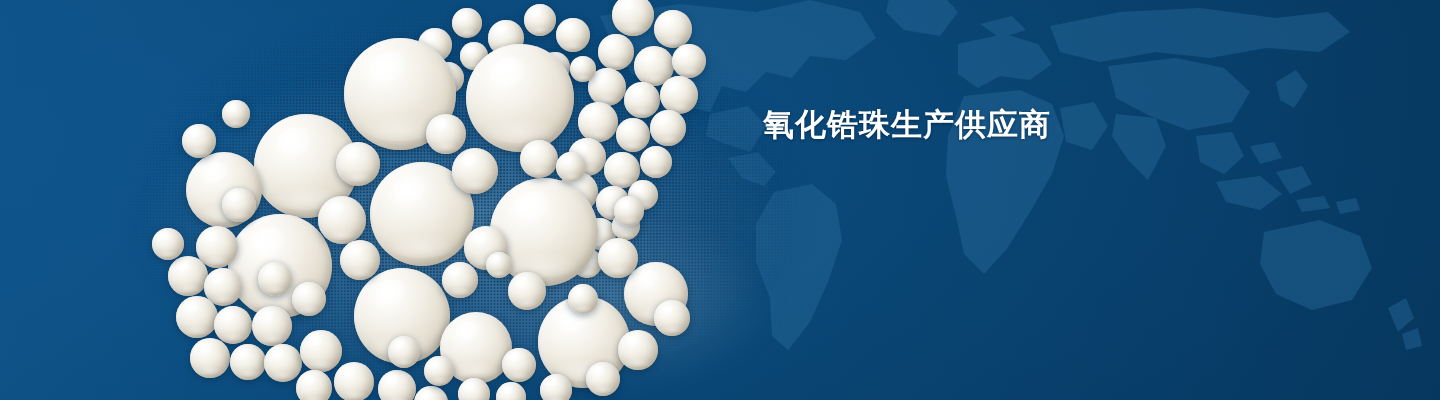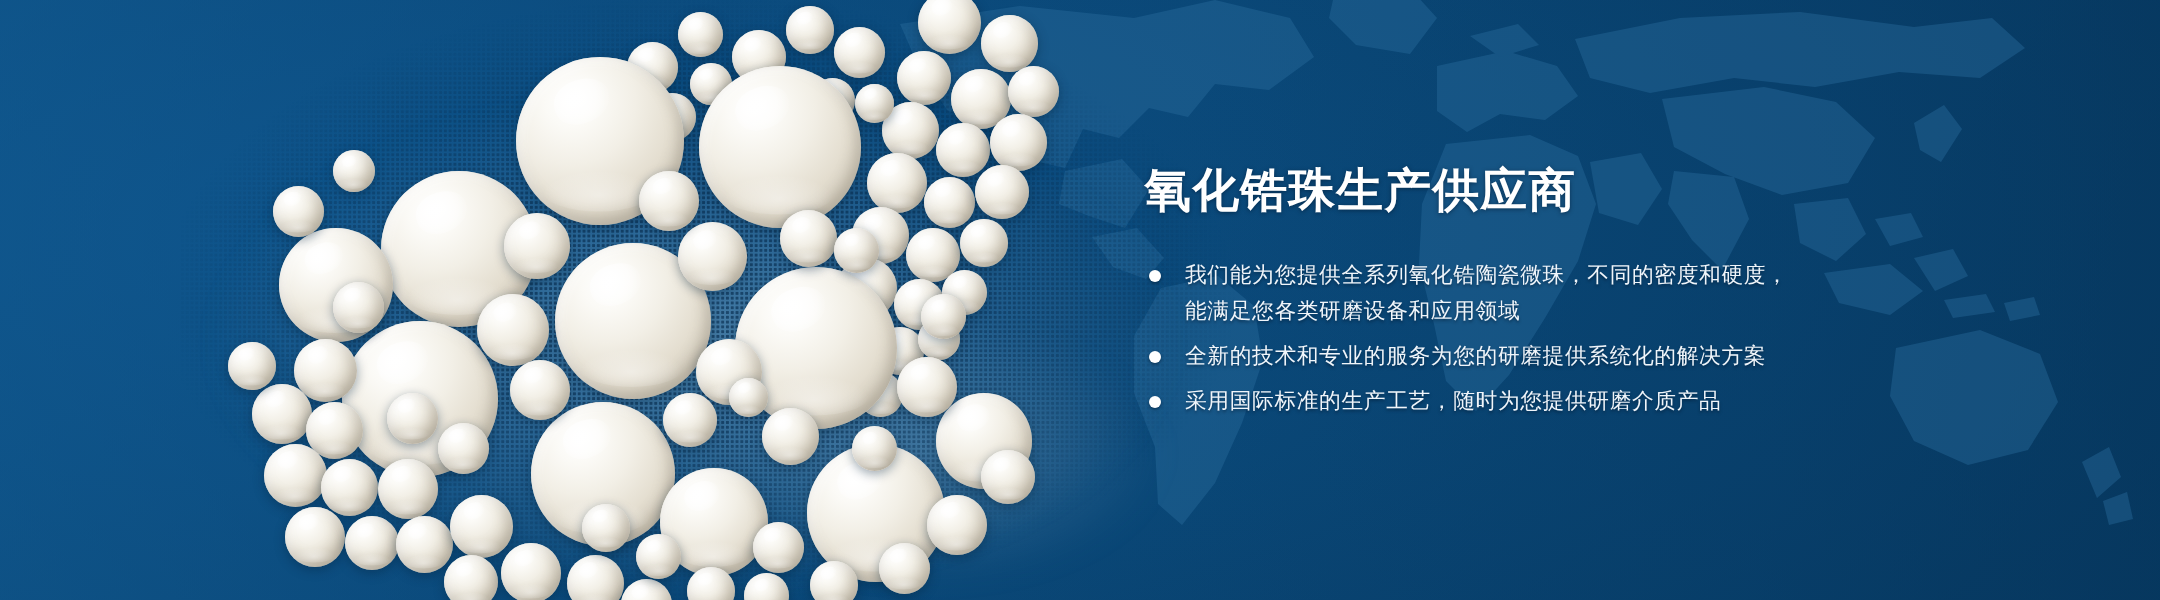--- a/index.html
+++ b/index.html
@@ -2,21 +2,21 @@
 <html><head>
 <meta charset="utf-8">
 <style>
   html,body{margin:0;padding:0;background:#07406f;}
   *{box-sizing:border-box;}
 
   .banner{
     position:relative;
     width:1440px;height:400px;
     overflow:hidden;
-    font-family:Liberation Sans, sans-serif;
+    font-family:Liberation Mono, monospace;
     background:#0a4a7c;
   }
 
   
   .bg-base{
     position:absolute;inset:0;
     background:
       radial-gradient(120% 150% at 18% 38%, #0d5289 0%, #0a4878 42%, #083f6b 72%, #063963 100%);
   }
   .bg-sheen{
@@ -280,34 +280,15 @@
     <span class="bead" style="left:654px;top:300px;width:36px;height:36px;"></span>
     <span class="bead" style="left:614px;top:196px;width:30px;height:30px;"></span>
     <span class="bead" style="left:568px;top:284px;width:30px;height:30px;"></span>
     <span class="bead" style="left:486px;top:252px;width:26px;height:26px;"></span>
   </div>
 
   <div class="content">
 
     <h1 class="headline">氧化锆珠生产供应商</h1>
 
-    <ul class="bullets">
-
-      <li class="bullet">
-        <span class="dot"></span>
-        <span class="ln">我们能为您提供全系列氧化锆陶瓷微珠，不同的密度和硬度，</span>
-        <span class="ln2">能满足您各类研磨设备和应用领域</span>
-      </li>
-
-      <li class="bullet">
-        <span class="dot"></span>
-        <span class="ln">全新的技术和专业的服务为您的研磨提供系统化的解决方案</span>
-      </li>
-
-      <li class="bullet">
-        <span class="dot"></span>
-        <span class="ln">采用国际标准的生产工艺，随时为您提供研磨介质产品</span>
-      </li>
-
-    </ul>
   </div>
 
 </div>
 
 </body></html>

